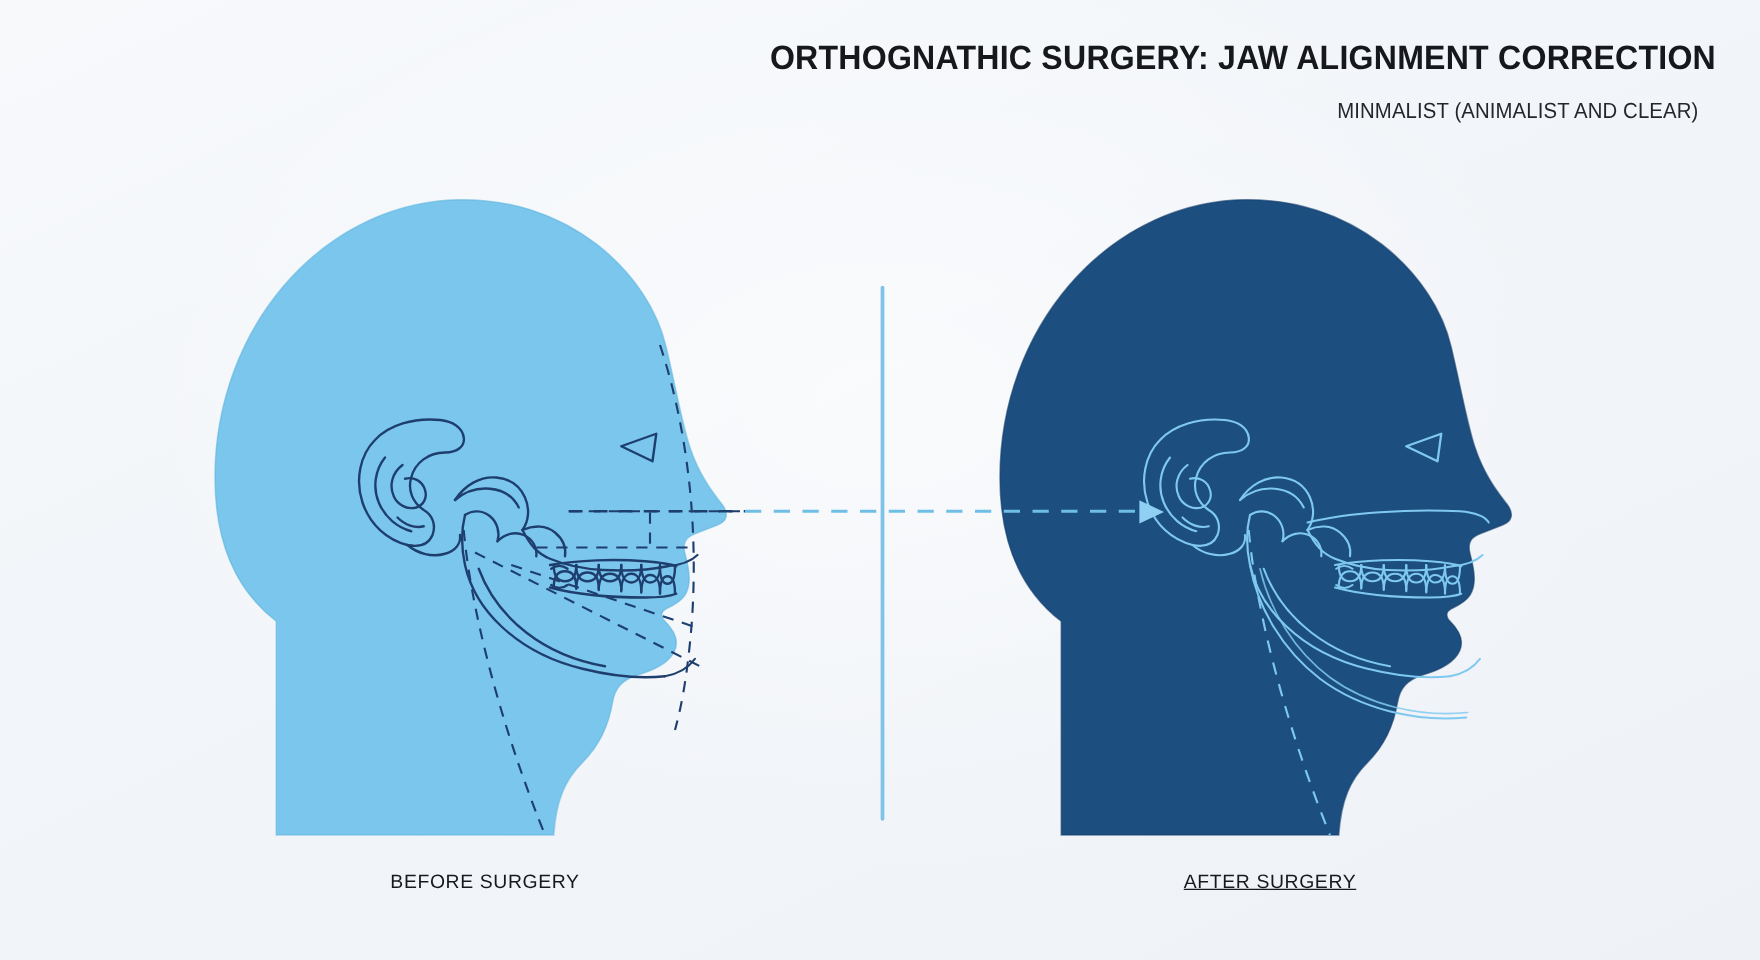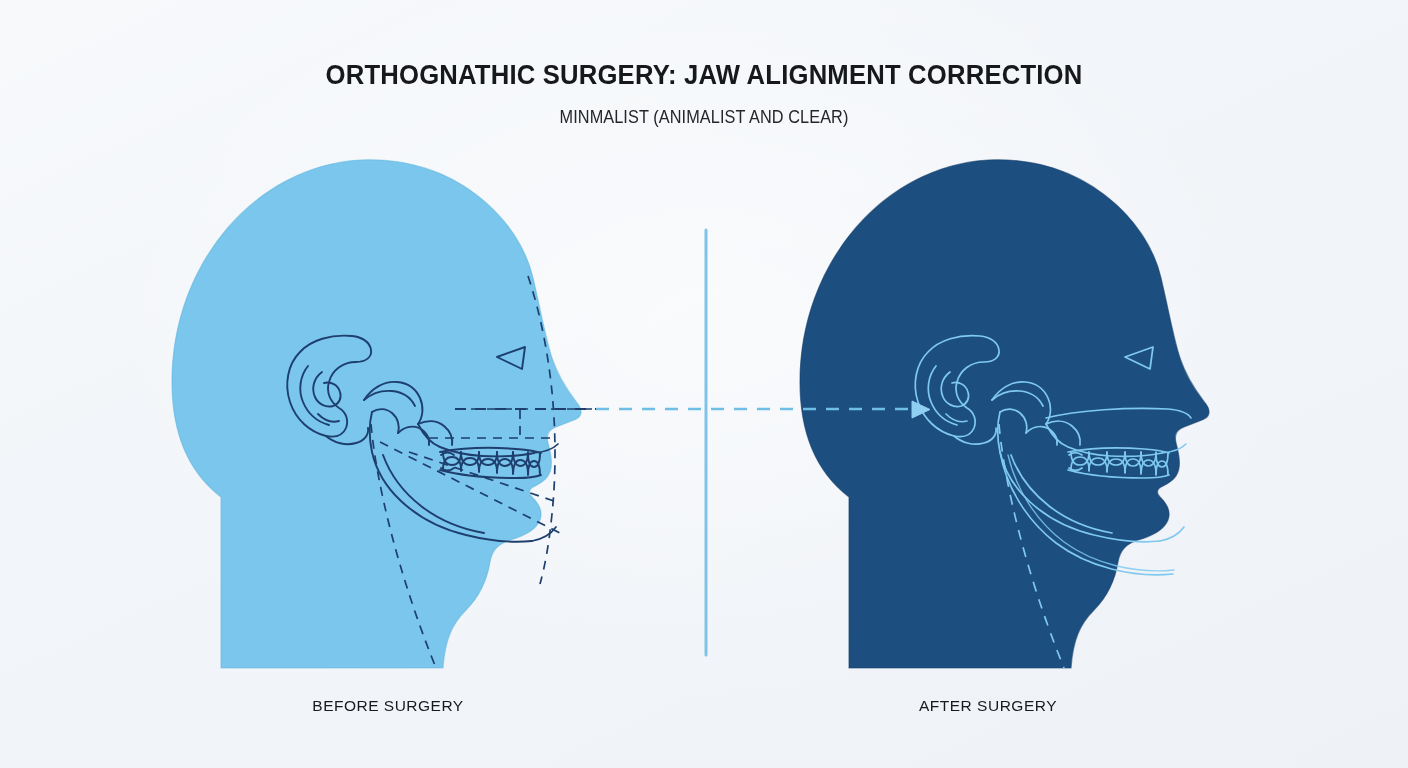--- a/index.html
+++ b/index.html
@@ -20,24 +20,24 @@
     content: "";
     position: absolute;
     inset: 0;
     pointer-events: none;
     background: radial-gradient(ellipse at 50% 42%, rgba(255,255,255,0.55) 0%, rgba(255,255,255,0) 62%);
   }
 
   
   .title-block {
     position: absolute;
-    top: 60px;
+    top: 31px;
     left: 0;
     width: 100%;
-    text-align: center;
+    text-align: right;
     z-index: 6;
   }
   .main-title {
     margin: 0;
     font-size: 27px;
     font-weight: 700;
     letter-spacing: 0.2px;
     color: #16181c;
     transform: scaleX(0.95);
     transform-origin: center;
@@ -60,21 +60,21 @@
     top: 697px;
     font-size: 15.5px;
     font-weight: 400;
     letter-spacing: 0.5px;
     color: #17191d;
     white-space: nowrap;
     transform: translateX(-50%);
     z-index: 6;
   }
   .caption.before { left: 388px; text-align: right; }
-  .caption.after  { left: 988px; }
+  .caption.after  { left: 1016px; text-decoration: underline; }
 
   
   #art {
     position: absolute;
     inset: 0;
     width: 1408px;
     height: 768px;
     z-index: 3;
   }
   .no-evt { pointer-events: none; }

